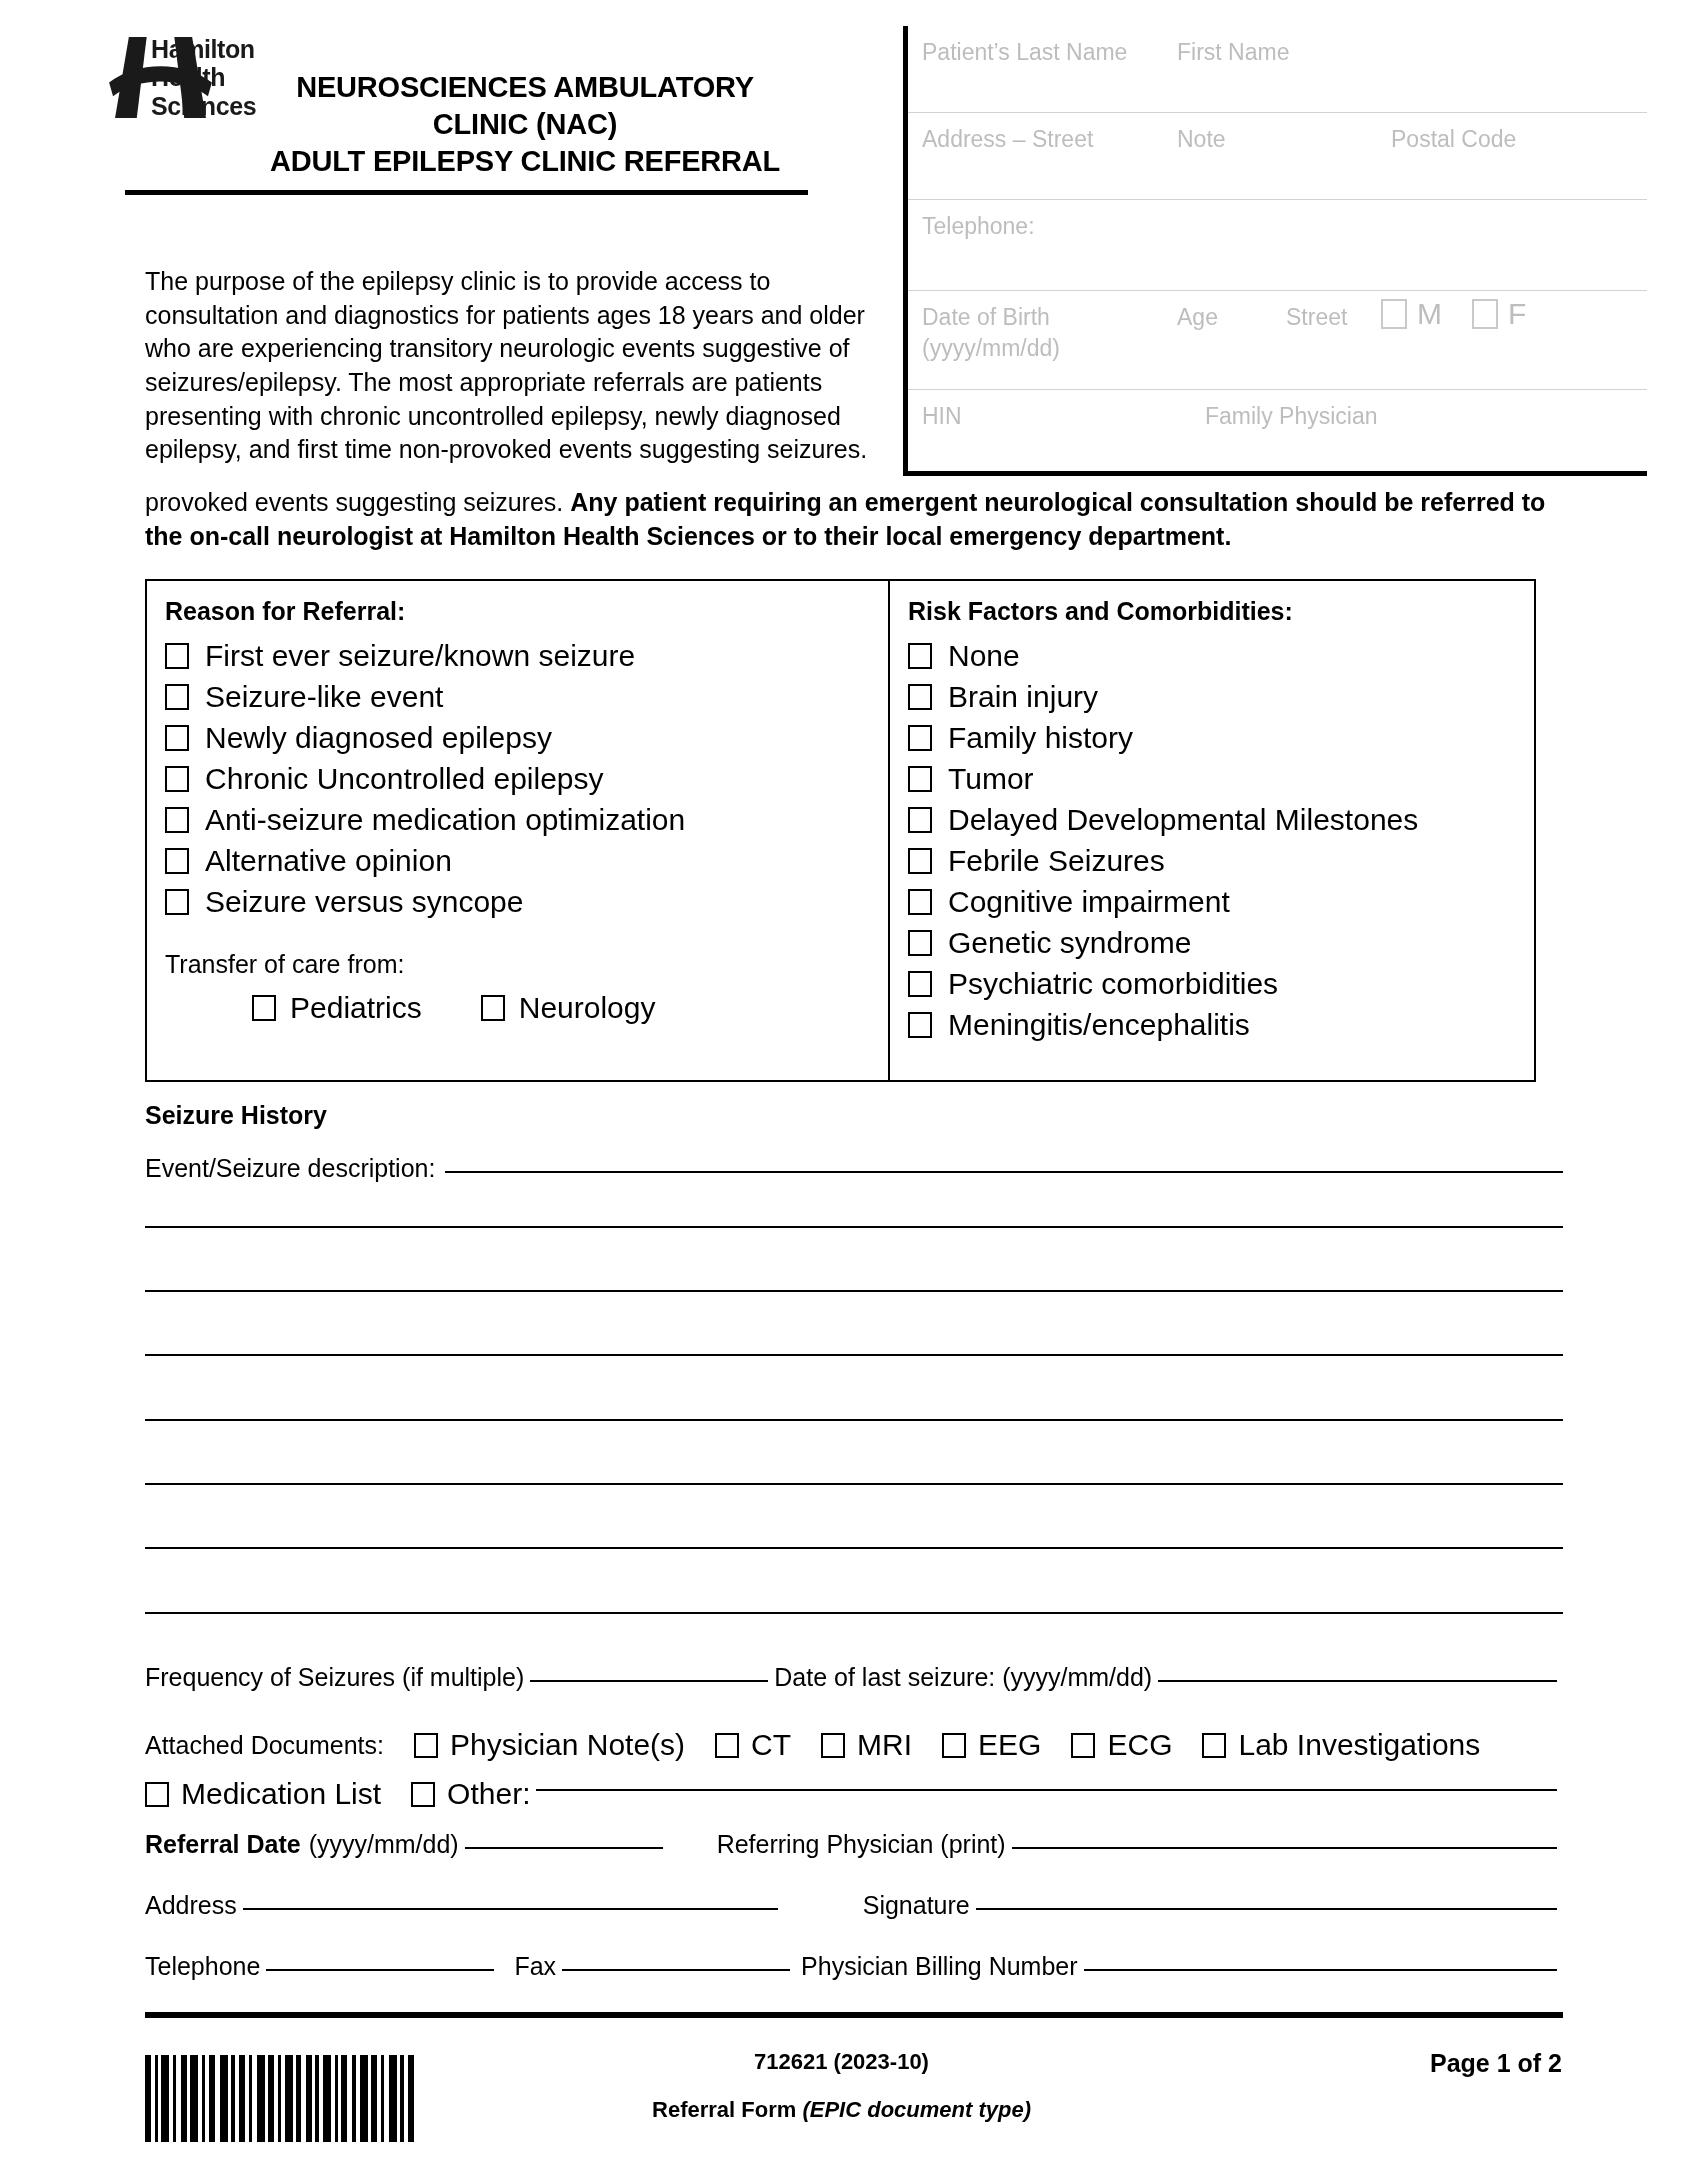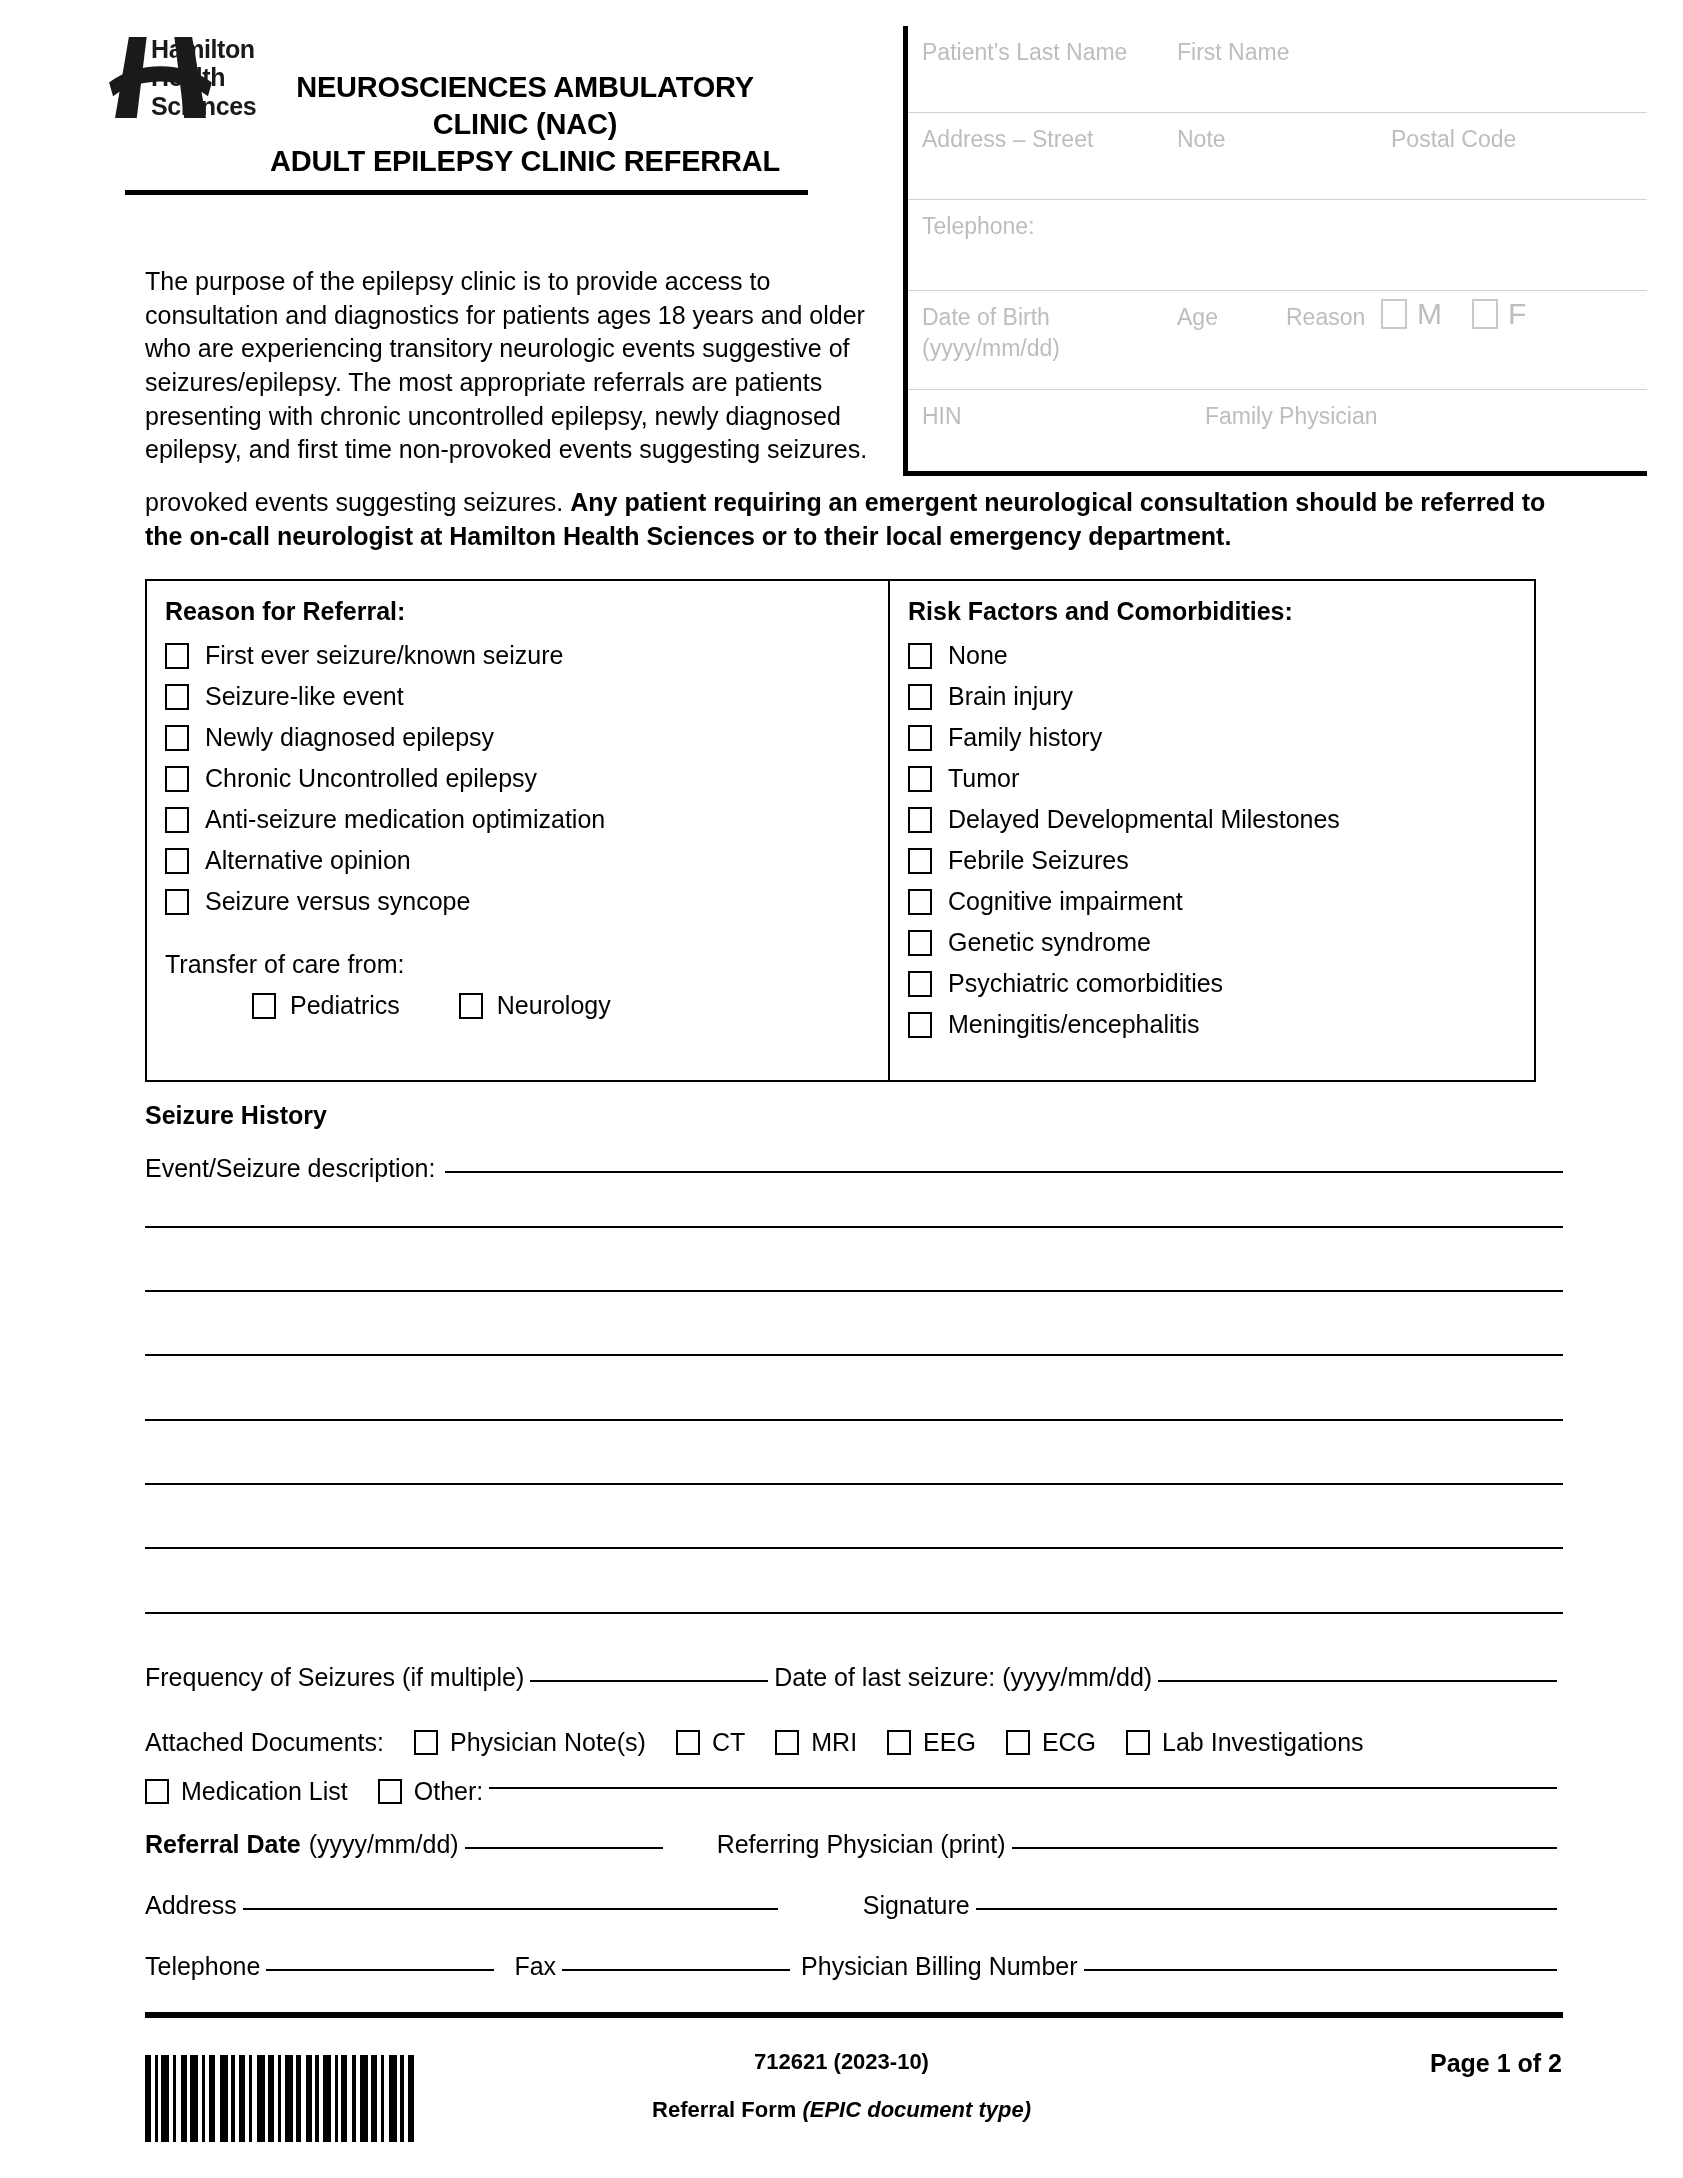--- a/index.html
+++ b/index.html
@@ -61,21 +61,21 @@
   .panel {
     position: absolute; left: 145px; top: 579px; width: 1391px; height: 503px;
     border: 2.5px solid #000; display: flex;
   }
   .panel-col { padding: 16px 18px 0 18px; }
   .panel-col.left { width: 743px; flex: 0 0 743px; border-right: 2.5px solid #000; }
   .panel-col.right { flex: 1 1 auto; }
   .panel-head { font-size: 25px; font-weight: 700; margin-bottom: 9px; }
   .cb-row { display: flex; align-items: center; height: 41px; }
   .cb { width: 24px; height: 26px; border: 2.5px solid #000; flex: 0 0 24px; }
-  .cb-lab { font-size: 25px; margin-left: 16px; }
+  .cb-lab { font-size: 30px; margin-left: 16px; }
   .transfer { margin-top: 28px; font-size: 25px; }
   .transfer-row { display: flex; align-items: center; margin-top: 12px; padding-left: 87px; }
   .transfer-row .cb-lab { margin-left: 14px; margin-right: 59px; }
 
   
   .sec-head { position: absolute; left: 145px; top: 1101px; font-size: 25px; font-weight: 700; }
   .desc-row { position: absolute; left: 145px; top: 1154px; width: 1418px; display: flex; align-items: baseline; }
   .desc-lab { font-size: 25px; white-space: nowrap; }
   .rule { flex: 1 1 auto; border-bottom: 2.5px solid #000; margin-left: 10px; position: relative; top: -4px; }
   .blank-line { position: absolute; left: 145px; width: 1418px; border-bottom: 2.5px solid #000; }
@@ -145,21 +145,21 @@
         <span class="pb-lab" style="left:269px">Note</span>
         <span class="pb-lab" style="left:483px">Postal Code</span>
       </div>
       <div class="pb-row pb-r3">
         <span class="pb-lab" style="left:14px">Telephone:</span>
       </div>
       <div class="pb-row pb-r4">
         <span class="pb-lab" style="left:14px">Date of Birth</span>
         <span class="pb-lab" style="left:14px; top:44px">(yyyy/mm/dd)</span>
         <span class="pb-lab" style="left:269px">Age</span>
-        <span class="pb-lab" style="left:378px">Reason</span>
+        <span class="pb-lab" style="left:378px">Street</span>
         <span class="gender-wrap" style="left:473px">
           <span class="gbox"></span>
           <span class="gletter">M</span>
         </span>
         <span class="gender-wrap" style="left:564px">
           <span class="gbox"></span>
           <span class="gletter">F</span>
         </span>
       </div>
       <div class="pb-row pb-r5">

